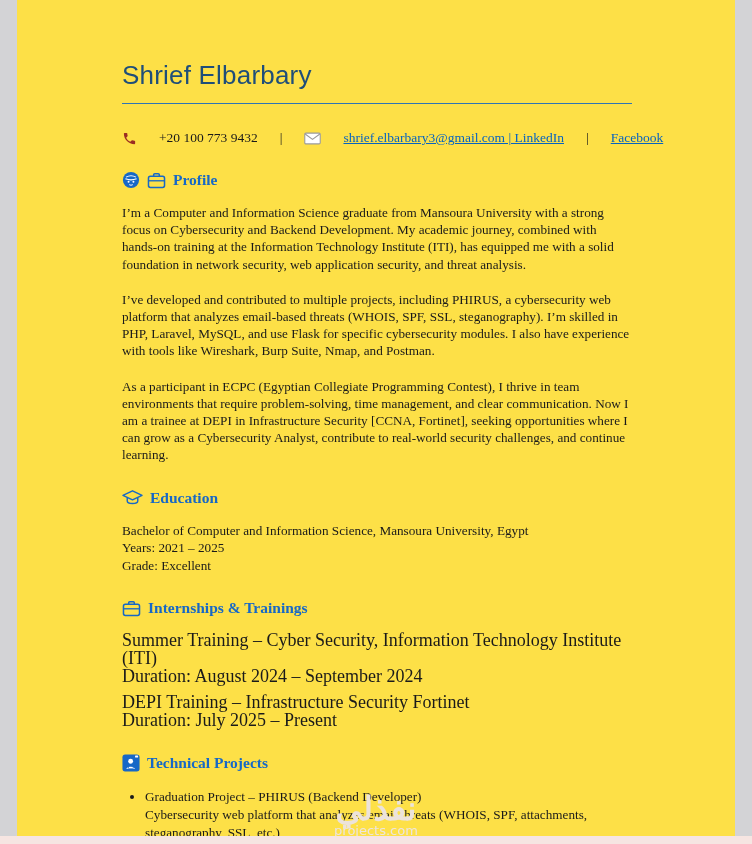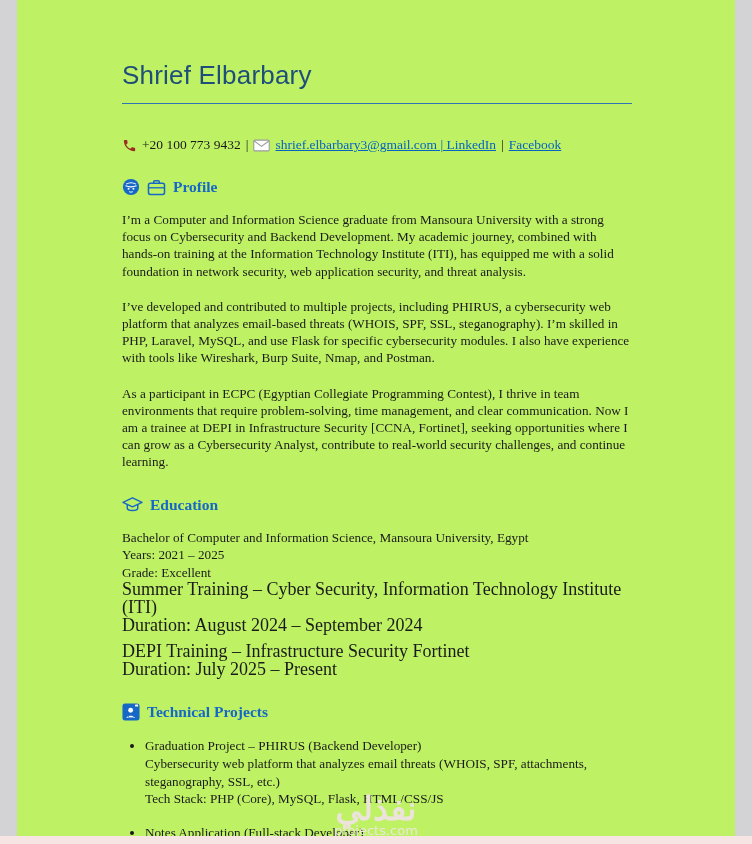--- a/index.html
+++ b/index.html
@@ -7,21 +7,21 @@
   body {
     position: relative;
     background: #d3d3d6;
     font-family: "Liberation Serif", serif;
     overflow: hidden;
   }
   .page {
     position: absolute;
     left: 17px; top: 0;
     width: 718px; height: 836px;
-    background: #bef264;
+    background: #fde047;
   }
   .bottom-strip {
     position: absolute;
     left: 0; bottom: 0;
     width: 752px; height: 8px;
     background: #f6e5e2;
   }
   .content {
     position: absolute;
     left: 105px; top: 60px;
@@ -34,25 +34,25 @@
     padding-bottom: 12px;
   }
   .doc-name {
     font-family: "Liberation Sans", sans-serif;
     font-size: 26px;
     font-weight: 400;
     color: #1F4E79;
     letter-spacing: 0.2px;
   }
   .contact-line {
-    margin-top: 33px;
+    margin-top: 26px;
     font-size: 13.5px;
     display: flex;
     align-items: center;
-    gap: 5px;
+    gap: 22px;
     white-space: nowrap;
   }
   .contact-line .sep { color: #1a1a1a; }
   a.doc-link, .doc-link {
     color: #0563C1;
     text-decoration: underline;
     cursor: pointer;
   }
   .icon { display: inline-flex; align-items: center; flex: none; }
   
@@ -168,20 +168,30 @@
         </svg>
       </span>
       <span>Education</span>
     </div>
     <div class="line-group">
       <div>Bachelor of Computer and Information Science, Mansoura University, Egypt</div>
       <div>Years: 2021 – 2025</div>
       <div>Grade: Excellent</div>
     </div>
 
+    <div class="section-heading">
+      <span class="icon">
+        <svg width="19" height="17" viewBox="0 0 20 18">
+          <path d="M7 4.5 V3 Q7 1.8 8.2 1.8 H11.8 Q13 1.8 13 3 V4.5" fill="none" stroke="#1668C7" stroke-width="1.6"></path>
+          <rect x="1.5" y="4.5" width="17" height="11.8" rx="2" fill="none" stroke="#1668C7" stroke-width="1.6"></rect>
+          <path d="M1.5 9.3 H18.5" stroke="#1668C7" stroke-width="1.4"></path>
+        </svg>
+      </span>
+      <span>Internships &amp; Trainings</span>
+    </div>
     <div class="entry">
       <div>Summer Training – Cyber Security, Information Technology Institute (ITI)</div>
       <div>Duration: August 2024 – September 2024</div>
     </div>
     <div class="entry" style="margin-bottom:0;">
       <div>DEPI Training – Infrastructure Security Fortinet</div>
       <div>Duration: July 2025 – Present</div>
     </div>
 
     <div class="section-heading">

